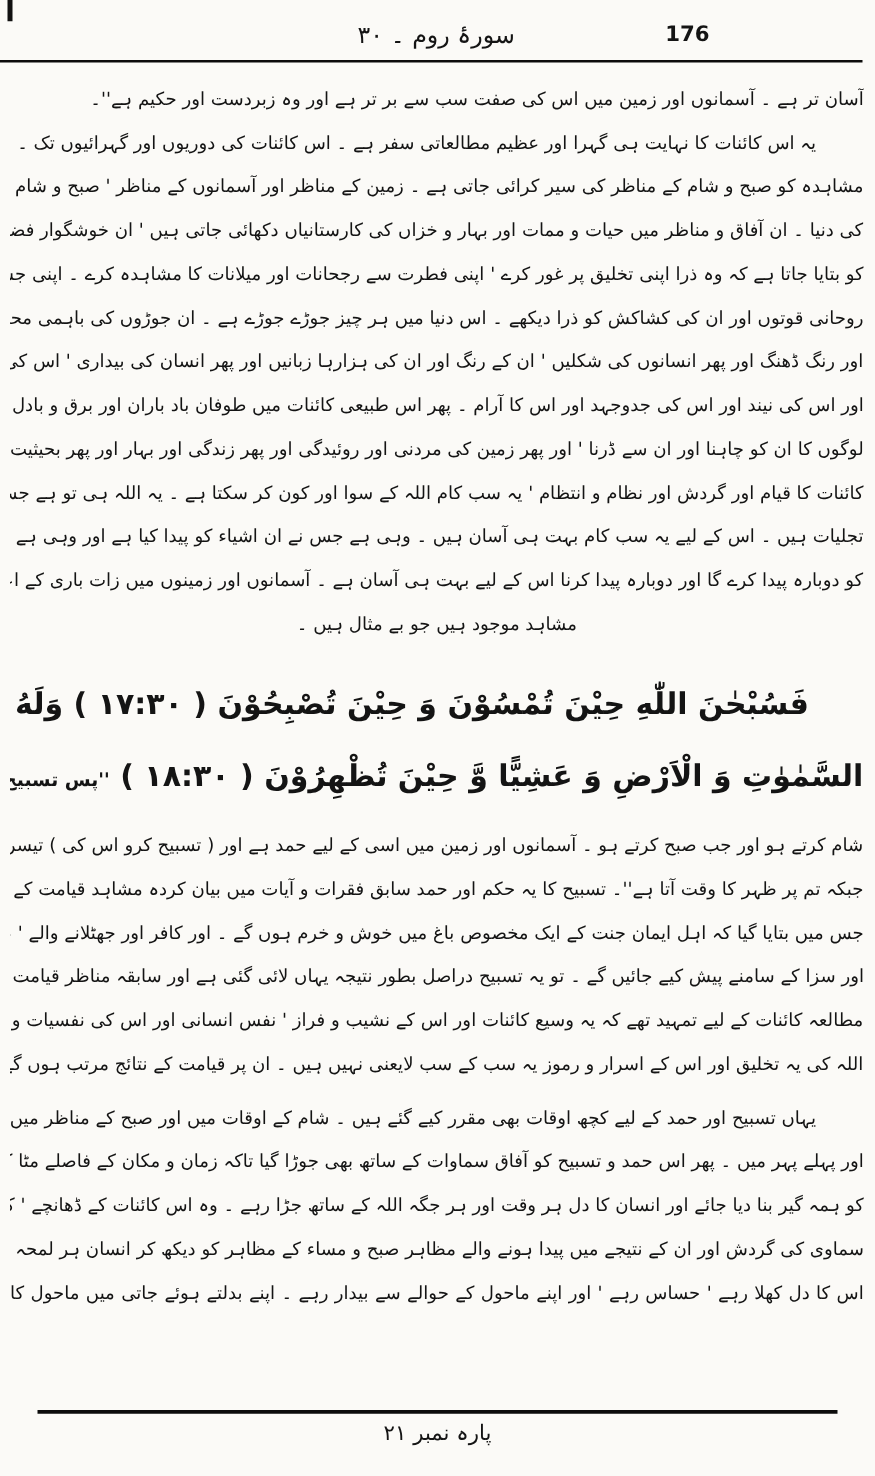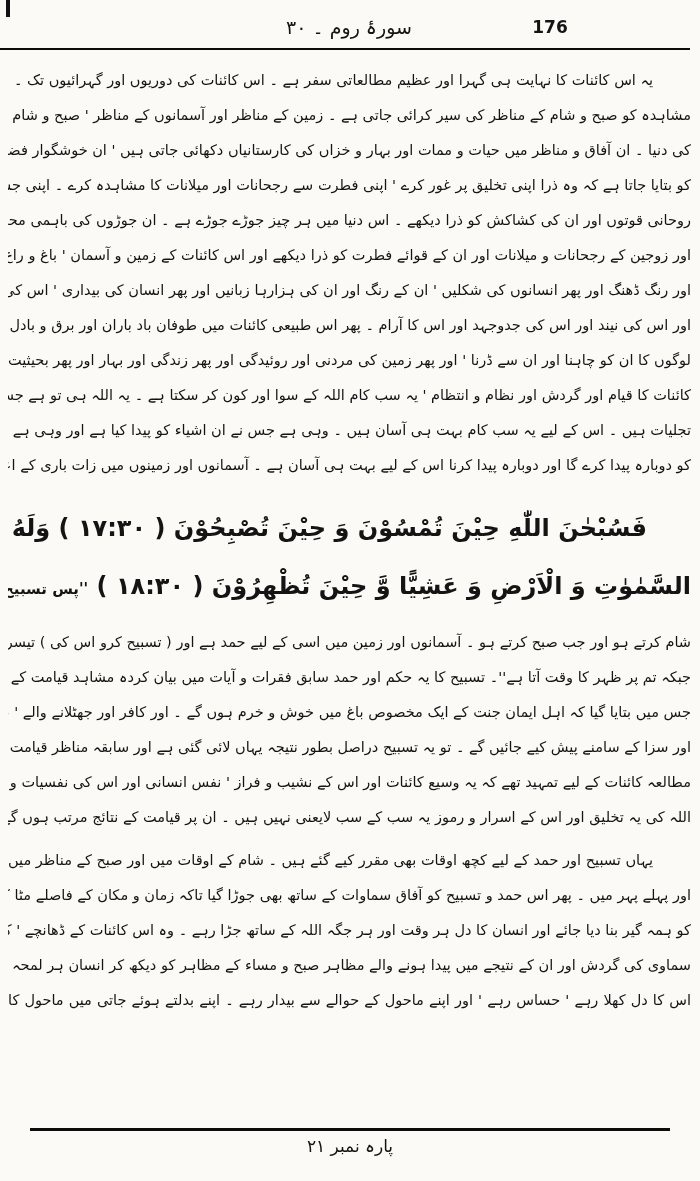--- a/index.html
+++ b/index.html
@@ -119,34 +119,37 @@
   <div class="artifact"></div>
 
   <div class="header">
     <div class="page-number">176</div>
     <div class="surah-title">سورۂ روم ۔ ۳۰</div>
   </div>
   <div class="header-rule"></div>
 
   <div class="content">
 
+    <div class="p1">
+      <div class="line endline">آسان تر ہے ۔ آسمانوں اور زمین میں اس کی صفت سب سے بر تر ہے اور وہ زبردست اور حکیم ہے''۔</div>
+    </div>
 
     <div class="p2">
       <div class="line indent">یہ اس کائنات کا نہایت ہی گہرا اور عظیم مطالعاتی سفر ہے ۔ اس کائنات کی دوریوں اور گہرائیوں تک ۔ انسانی قوائے</div>
       <div class="line">مشاہدہ کو صبح و شام کے مناظر کی سیر کرائی جاتی ہے ۔ زمین کے مناظر اور آسمانوں کے مناظر ' صبح و شام کے علاوہ پھر دوپہر</div>
       <div class="line">کی دنیا ۔ ان آفاق و مناظر میں حیات و ممات اور بہار و خزاں کی کارستانیاں دکھائی جاتی ہیں ' ان خوشگوار فضاؤں میں انسان</div>
       <div class="line">کو بتایا جاتا ہے کہ وہ ذرا اپنی تخلیق پر غور کرے ' اپنی فطرت سے رجحانات اور میلانات کا مشاہدہ کرے ۔ اپنی جسمانی اور</div>
       <div class="line">روحانی قوتوں اور ان کی کشاکش کو ذرا دیکھے ۔ اس دنیا میں ہر چیز جوڑے جوڑے ہے ۔ ان جوڑوں کی باہمی محبت کو دیکھے '</div>
-      <div class="line">اور زوجین کے رجحانات و میلانات اور ان کے قوائے فطرت کو ذرا دیکھے اور اس کائنات کے زمین و آسمان ' باغ و راغ</div>
       <div class="line">اور رنگ ڈھنگ اور پھر انسانوں کی شکلیں ' ان کے رنگ اور ان کی ہزارہا زبانیں اور پھر انسان کی بیداری ' اس کی ہشیاری</div>
       <div class="line">اور اس کی نیند اور اس کی جدوجہد اور اس کا آرام ۔ پھر اس طبیعی کائنات میں طوفان باد باران اور برق و بادل اور پھر</div>
       <div class="line">لوگوں کا ان کو چاہنا اور ان سے ڈرنا ' اور پھر زمین کی مردنی اور روئیدگی اور پھر زندگی اور بہار اور پھر بحیثیت مجموعی اس</div>
       <div class="line">کائنات کا قیام اور گردش اور نظام و انتظام ' یہ سب کام اللہ کے سوا اور کون کر سکتا ہے ۔ یہ اللہ ہی تو ہے جس کی یہ</div>
       <div class="line">تجلیات ہیں ۔ اس کے لیے یہ سب کام بہت ہی آسان ہیں ۔ وہی ہے جس نے ان اشیاء کو پیدا کیا ہے اور وہی ہے جو ان</div>
       <div class="line">کو دوبارہ پیدا کرے گا اور دوبارہ پیدا کرنا اس کے لیے بہت ہی آسان ہے ۔ آسمانوں اور زمینوں میں زات باری کے اعلیٰ</div>
+      <div class="line centerline">مشاہد موجود ہیں جو بے مثال ہیں ۔</div>
     </div>
 
     <div class="verse">
       <div class="vline vindent">فَسُبْحٰنَ اللّٰهِ حِيْنَ تُمْسُوْنَ  وَ حِيْنَ تُصْبِحُوْنَ ( ۱۷:۳۰ ) وَلَهُ الْحَمْدُ فِی</div>
       <div class="vline"><span>السَّمٰوٰتِ وَ الْاَرْضِ وَ عَشِيًّا وَّ حِيْنَ تُظْهِرُوْنَ ( ۱۸:۳۰ )</span> <span class="urdu-tail">''پس تسبیح کرو اللہ کی جب کہ تم</span></div>
     </div>
 
     <div class="p3">
       <div class="line">شام کرتے ہو اور جب صبح کرتے ہو ۔ آسمانوں اور زمین میں اسی کے لیے حمد ہے اور ( تسبیح کرو اس کی ) تیسرے پہر اور</div>
       <div class="line">جبکہ تم پر ظہر کا وقت آتا ہے''۔ تسبیح کا یہ حکم اور حمد سابق فقرات و آیات میں بیان کردہ مشاہد قیامت کے بعد آتا ہے</div>

